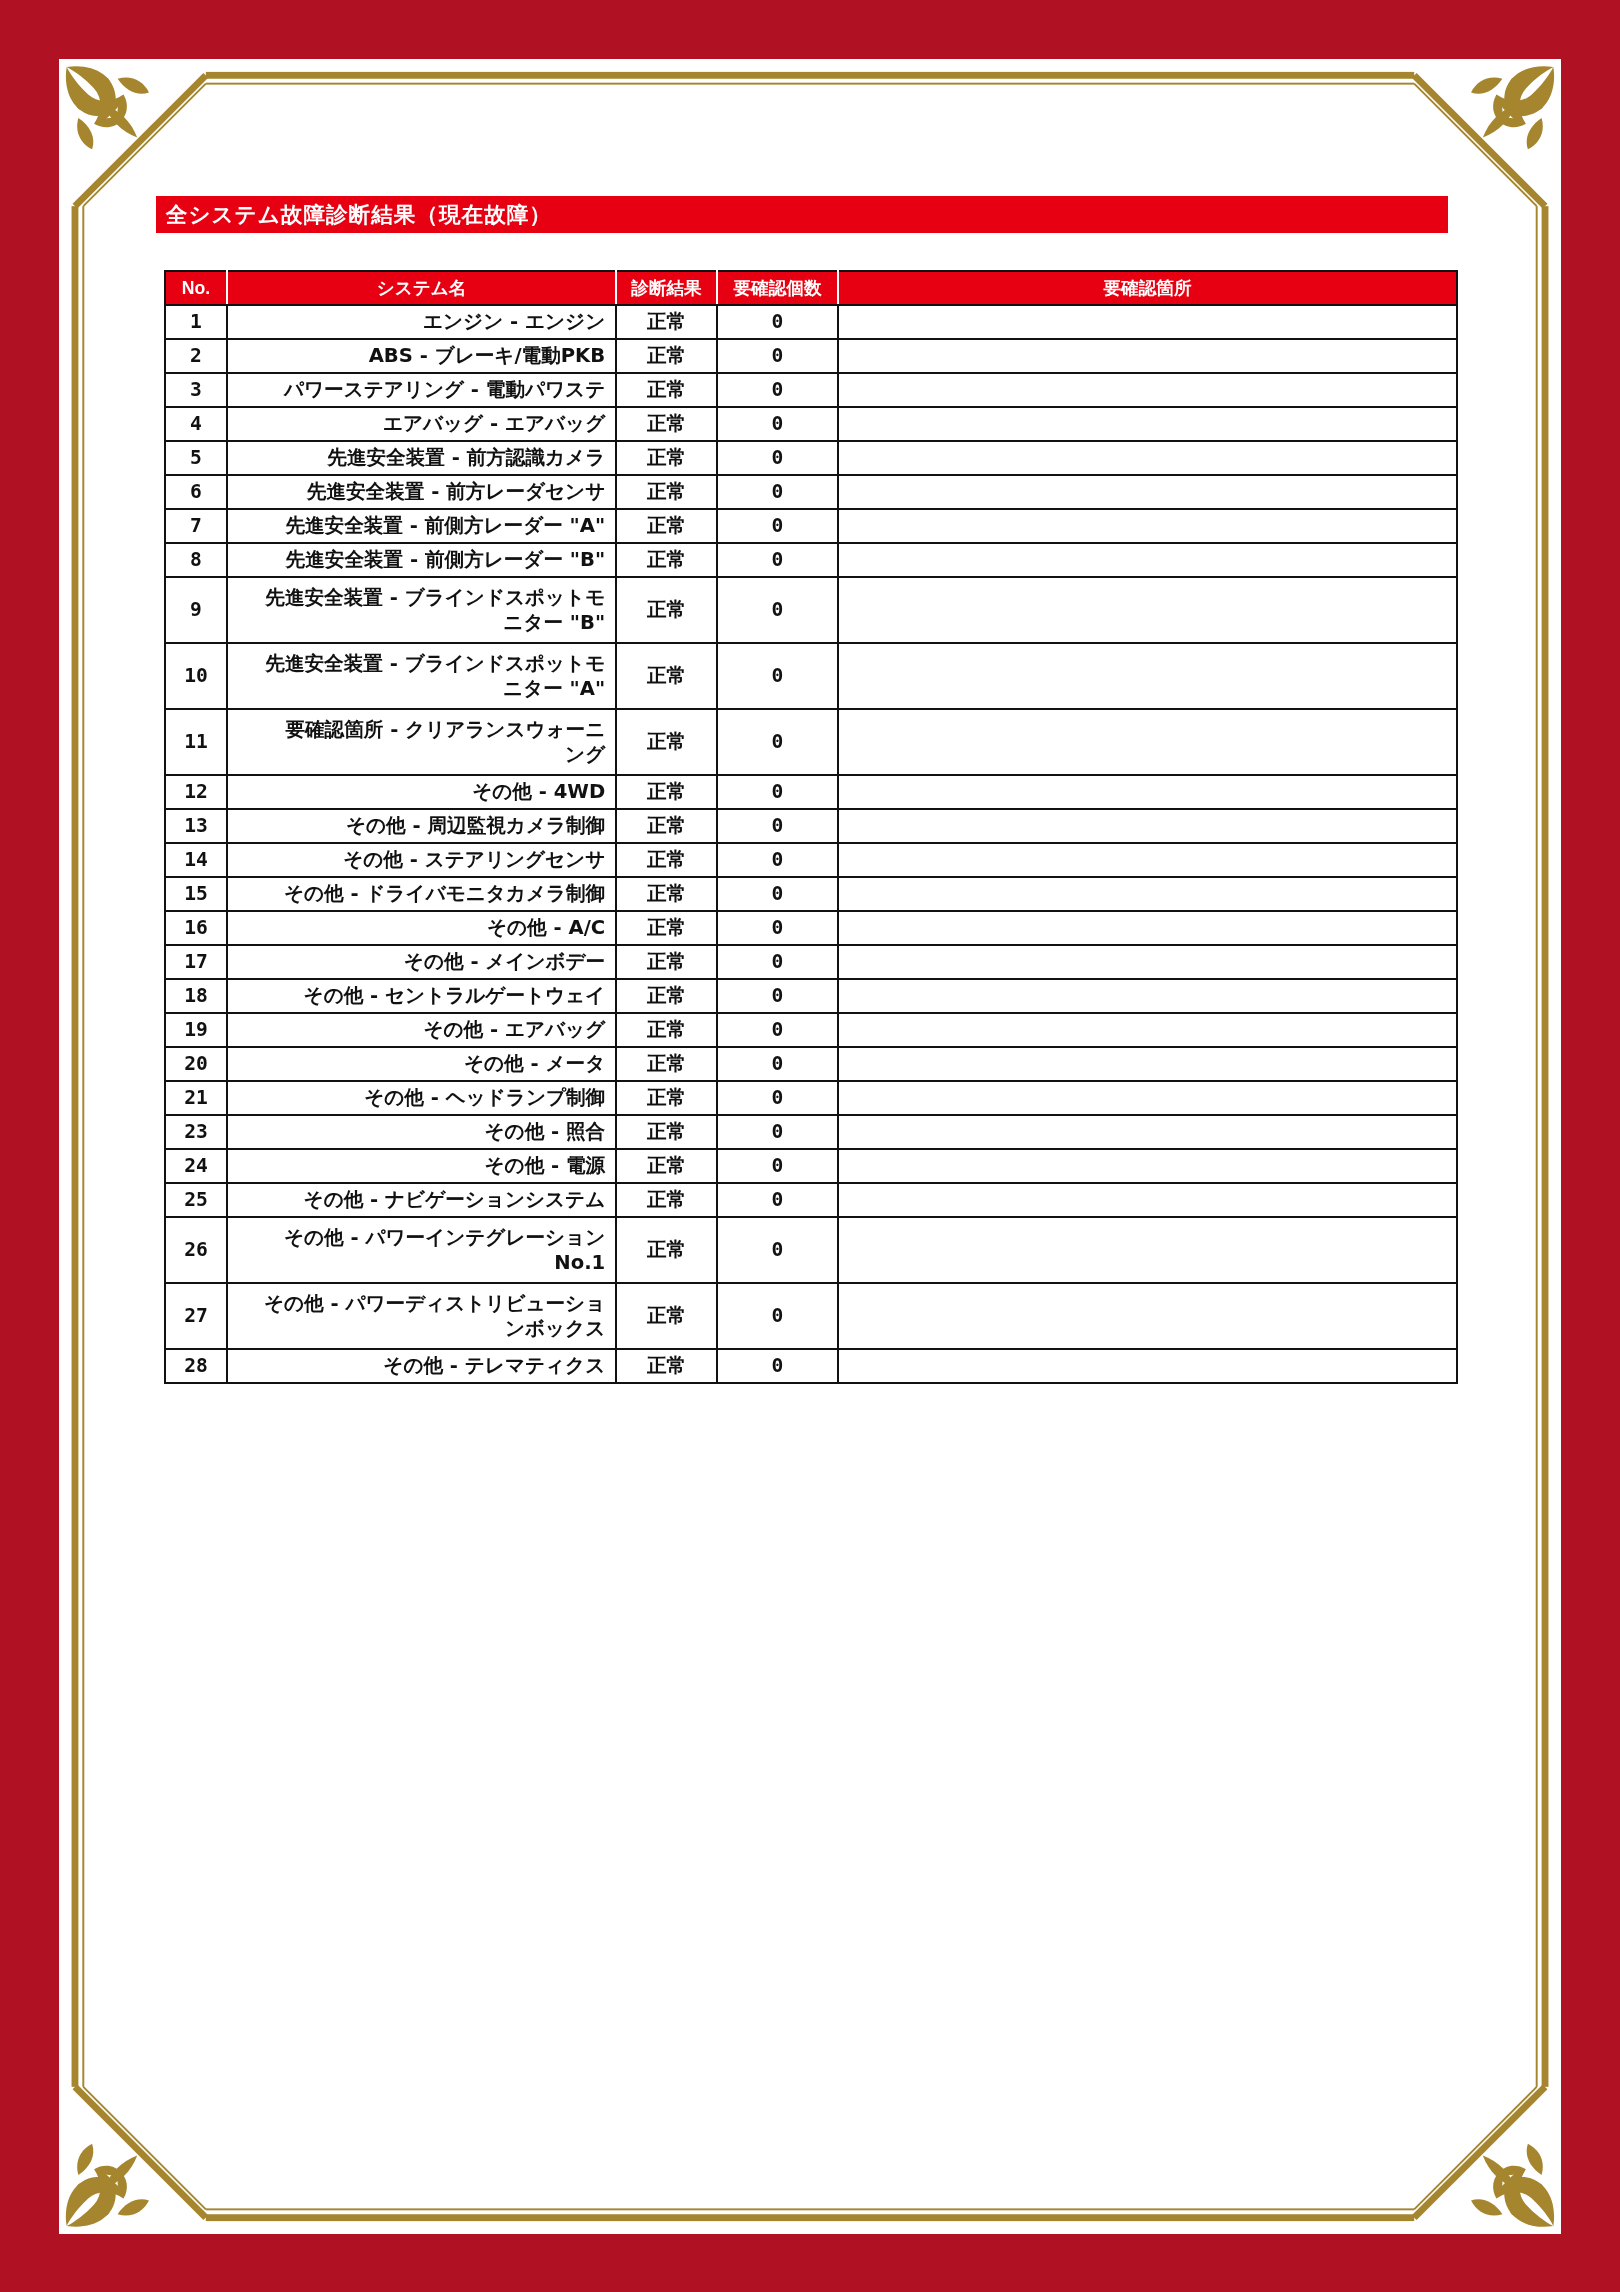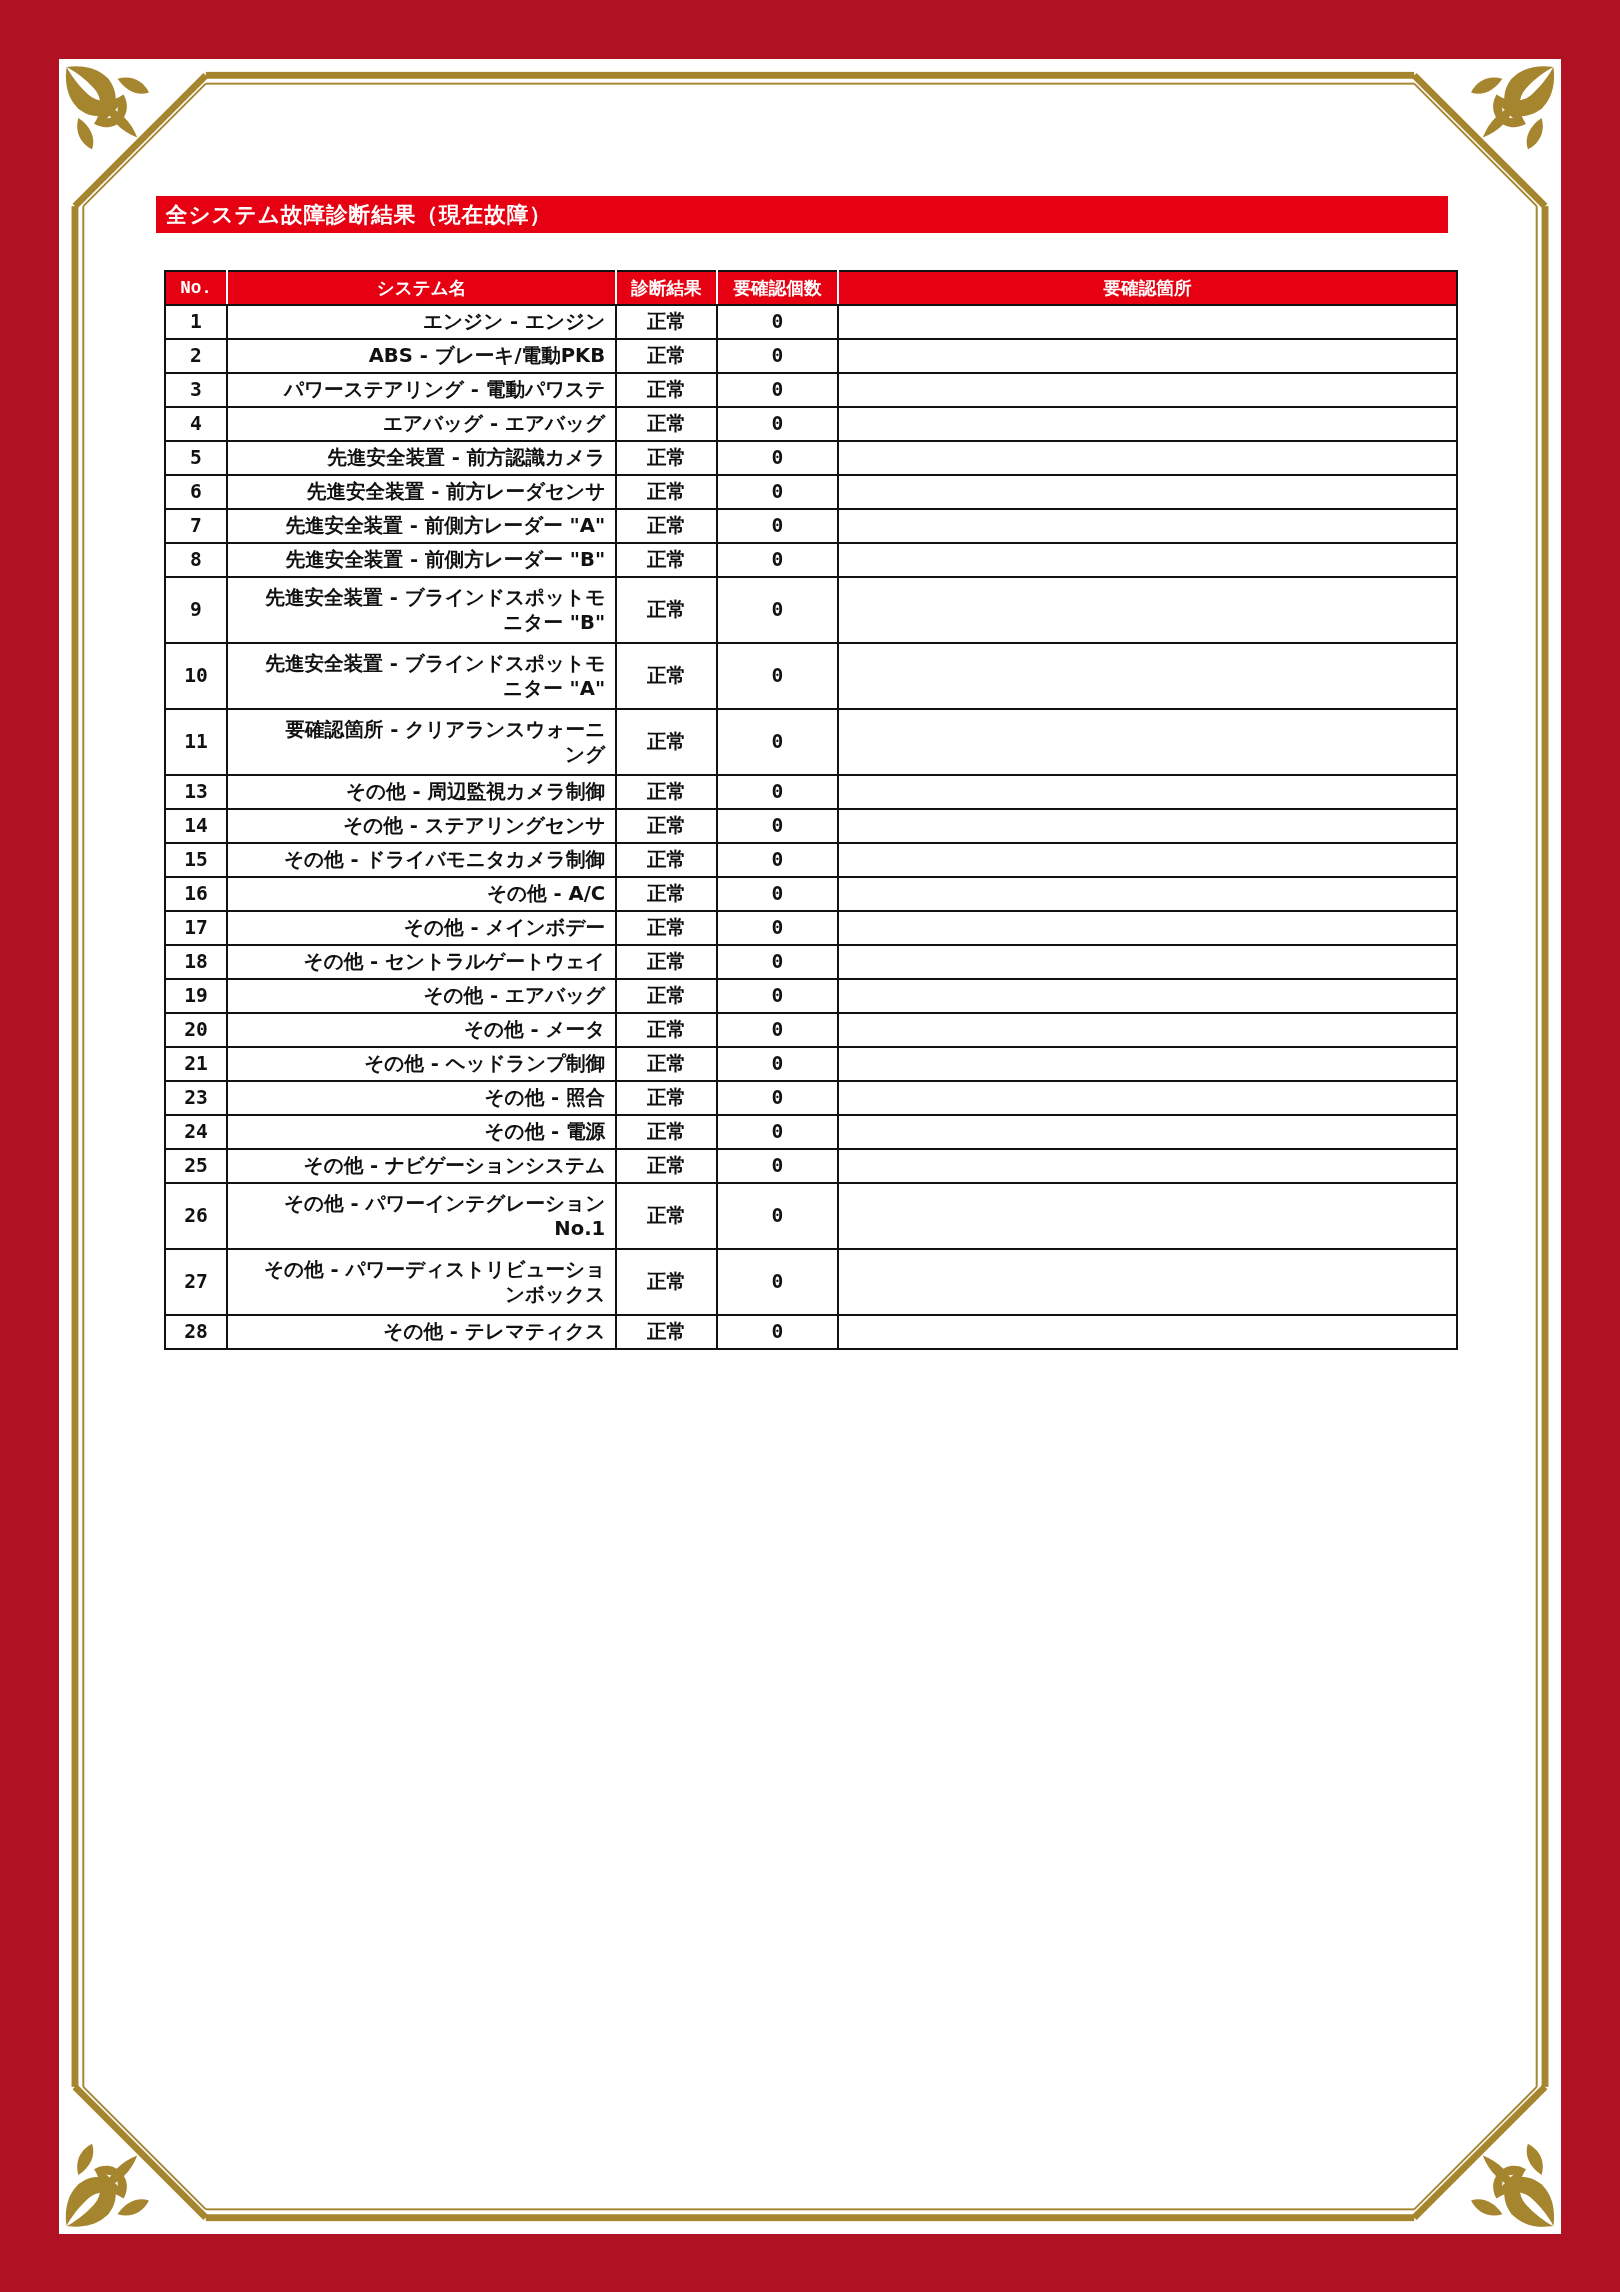--- a/index.html
+++ b/index.html
@@ -45,21 +45,21 @@
   .diag-table th:last-child{border-right:2px solid var(--ink);}
   .diag-table{border:2px solid var(--ink);}
   .diag-table td{
     border:2px solid var(--ink);padding:1px 9.8px;vertical-align:middle;
     overflow:hidden;
   }
   .diag-table tr{height:34px;}
   .diag-table tr.tall{height:66px;}
   td.cell-no,td.cell-count,td.cell-result{text-align:center;padding:1px 2px;}
   td.cell-no,td.cell-count{font-family:"DejaVu Sans Mono","Liberation Mono",monospace;}
-  th.h-no{font-family:Liberation Mono, monospace;}
+  th.h-no{font-family:Liberation Sans, sans-serif;}
   td.cell-system{text-align:right;white-space:pre-line;}
   td.cell-location{padding:1px 3.9px;}
 </style>
 </head>
 <body>
 
 <div class="page-border"></div>
 
 <svg class="gold-frame" viewBox="0 0 1653 2339" xmlns="http://www.w3.org/2000/svg">
   <defs>
@@ -187,20 +187,27 @@
   </tr>
       <tr class="tall">
     <td class="cell-no">11</td>
     <td class="cell-system">要確認箇所 - クリアランスウォーニ
 ング</td>
     <td class="cell-result">正常</td>
     <td class="cell-count">0</td>
     <td class="cell-location"></td>
   </tr>
       <tr>
+    <td class="cell-no">12</td>
+    <td class="cell-system">その他 - 4WD</td>
+    <td class="cell-result">正常</td>
+    <td class="cell-count">0</td>
+    <td class="cell-location"></td>
+  </tr>
+      <tr>
     <td class="cell-no">13</td>
     <td class="cell-system">その他 - 周辺監視カメラ制御</td>
     <td class="cell-result">正常</td>
     <td class="cell-count">0</td>
     <td class="cell-location"></td>
   </tr>
       <tr>
     <td class="cell-no">14</td>
     <td class="cell-system">その他 - ステアリングセンサ</td>
     <td class="cell-result">正常</td>

